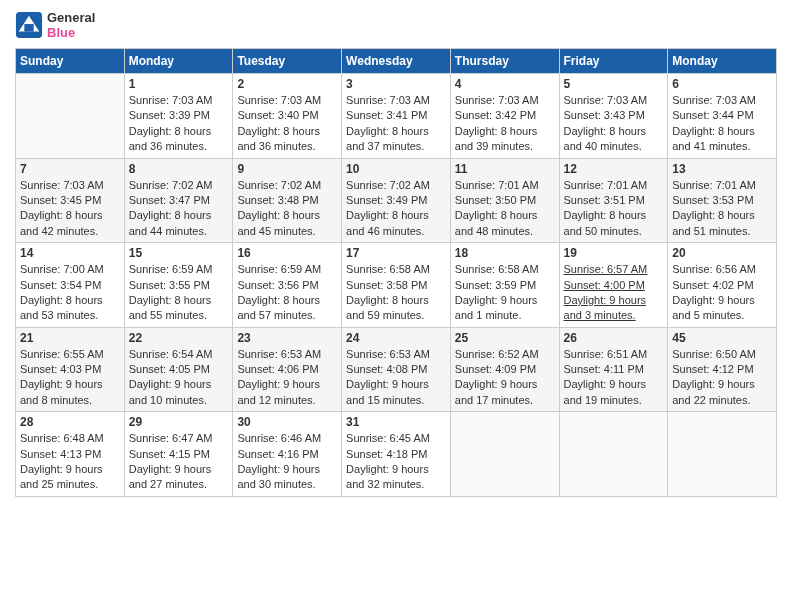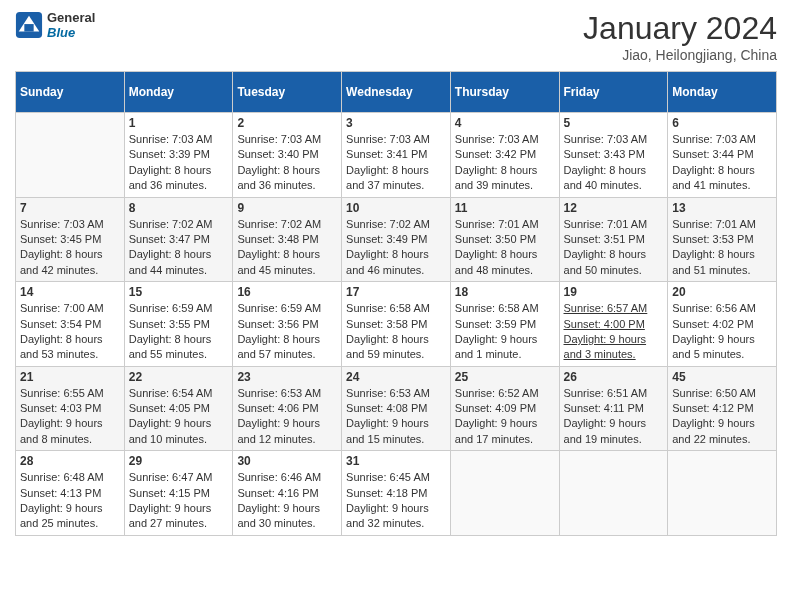--- a/index.html
+++ b/index.html
@@ -27,21 +27,21 @@
       align-items: center;
       gap: 4px;
     }
     .logo-text {
       display: flex;
       flex-direction: column;
       font-size: 13px;
       font-weight: bold;
     }
     .logo-general { color: #333; }
-    .logo-blue { color: #0369a1; font-style: italic; }
+    .logo-blue { color: #ec4899; }
     .logo-icon {
       width: 28px;
       height: 28px;
     }
     .title-area {
       text-align: right;
     }
     .month-title {
       font-size: 32px;
       font-weight: normal;
@@ -52,21 +52,21 @@
       color: #555;
     }
     table {
       width: 100%;
       border-collapse: collapse;
       table-layout: fixed;
     }
     th {
       background-color: #1a5fa8;
       color: #fff;
-      padding: 13px 4px;
+      padding: 5px 4px;
       font-size: 12px;
       text-align: left;
       border: 1px solid #ccc;
     }
     td {
       border: 1px solid #ccc;
       padding: 3px 4px;
       vertical-align: top;
       font-size: 10px;
       color: #333;
@@ -102,24 +102,20 @@
       <svg class="logo-icon" viewBox="0 0 30 30">
         <rect x="1" y="1" width="28" height="28" rx="4" fill="#1a5fa8"></rect>
         <polygon points="15,5 26,22 4,22" fill="white"></polygon>
         <rect x="10" y="14" width="10" height="8" fill="#1a5fa8"></rect>
       </svg>
       <div class="logo-text">
         <span class="logo-general">General</span>
         <span class="logo-blue">Blue</span>
       </div>
     </div>
-    <div class="title-area">
-      <div class="month-title">January 2024</div>
-      <div class="location">Jiao, Heilongjiang, China</div>
-    </div>
   </div>
 
   <table>
     <thead>
       <tr>
       <th>Sunday</th>
           <th>Monday</th>
           <th>Tuesday</th>
           <th>Wednesday</th>
           <th>Thursday</th>

